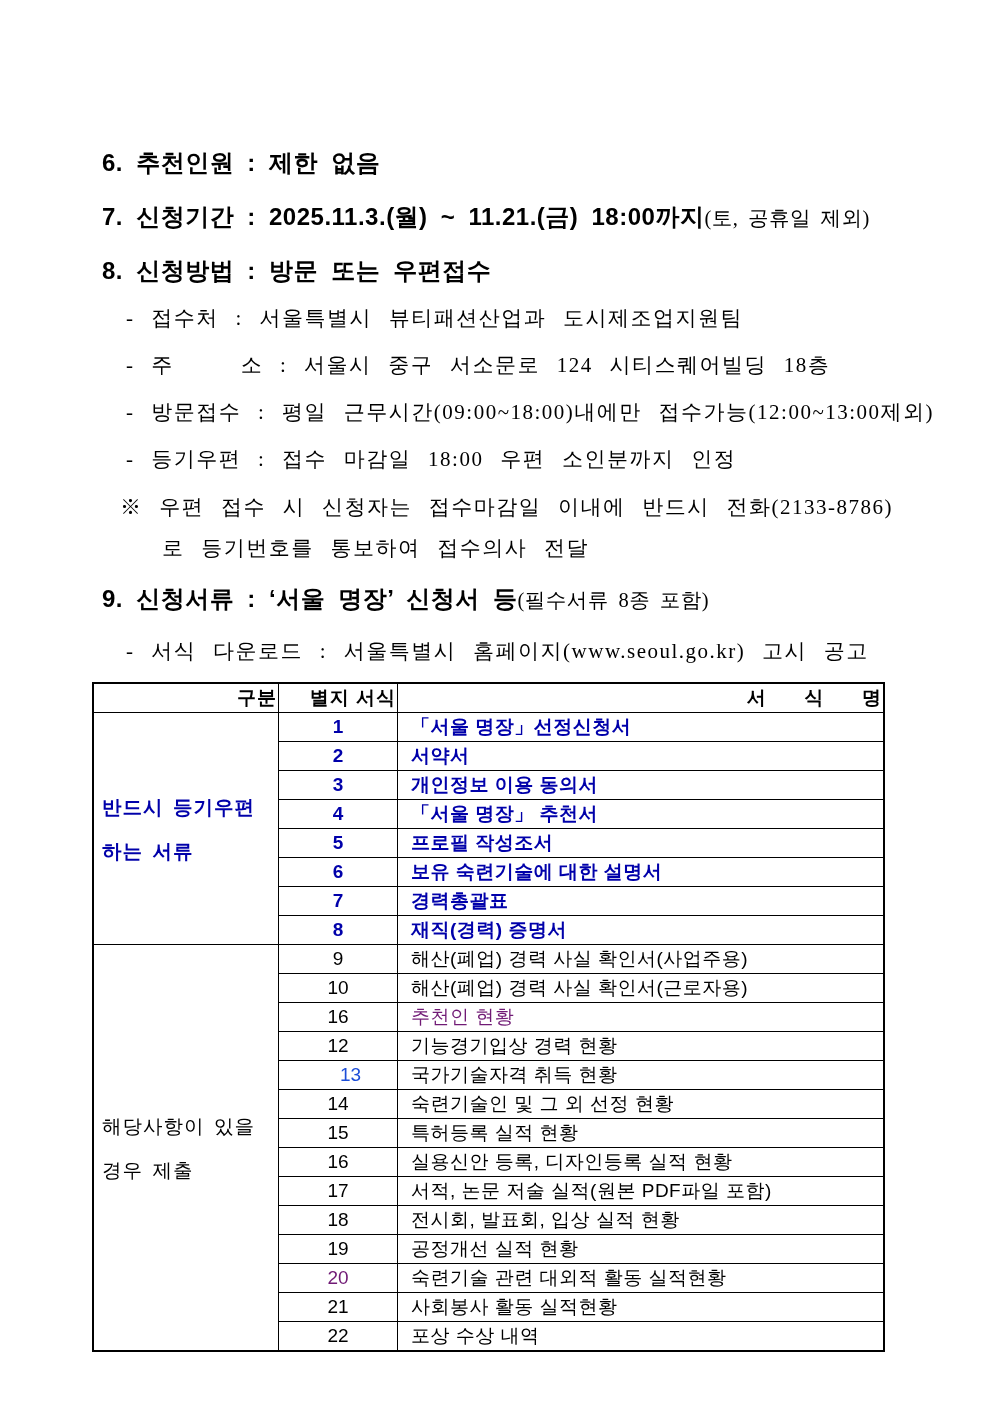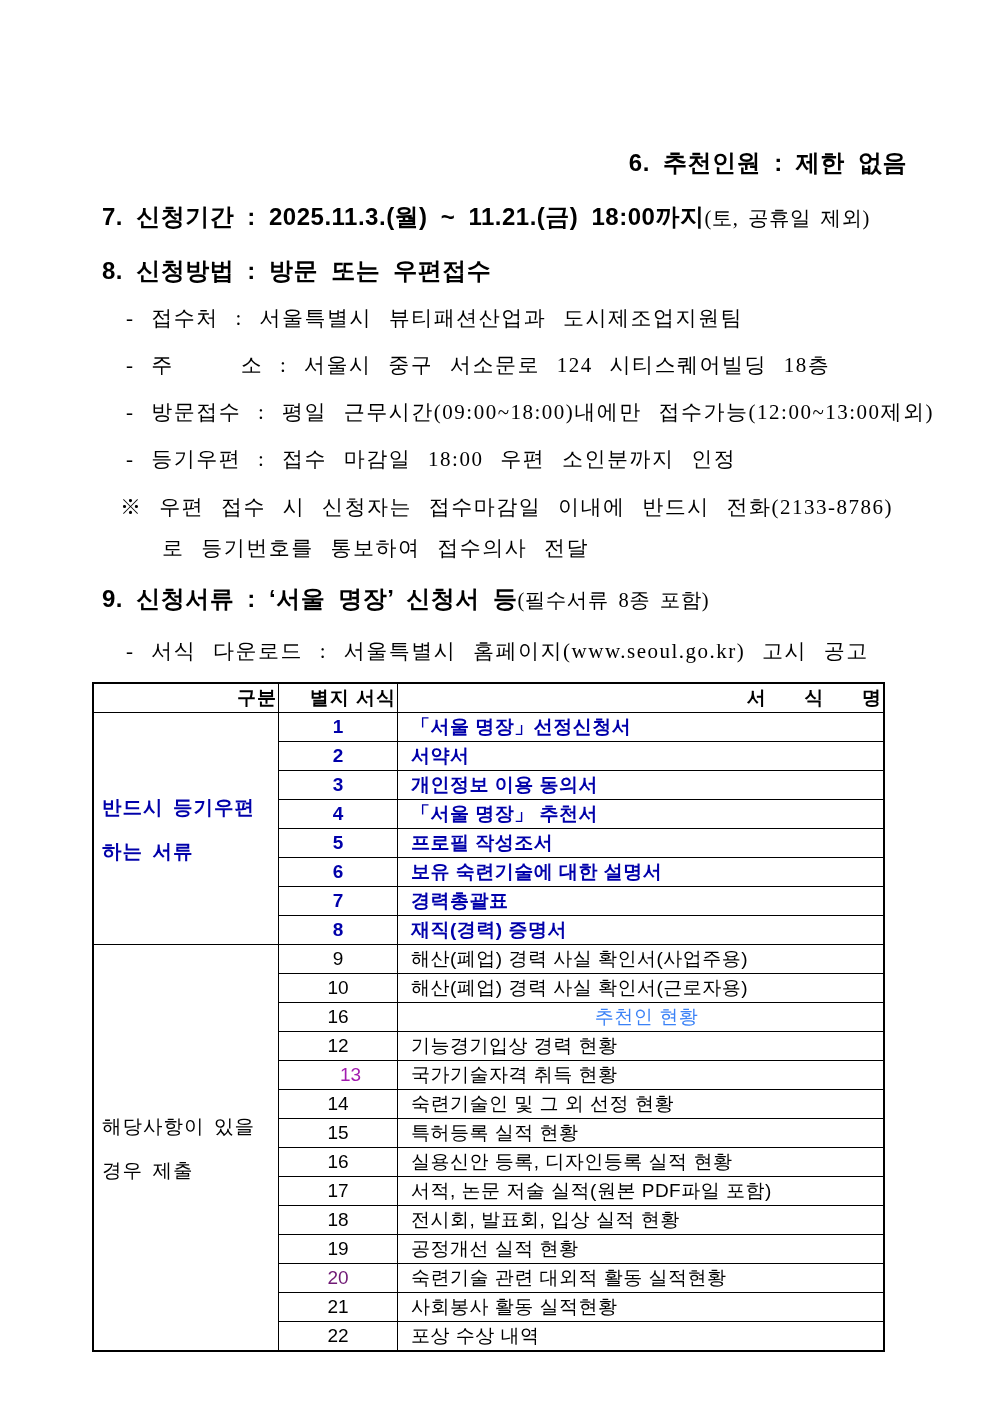--- a/index.html
+++ b/index.html
@@ -4,21 +4,21 @@
 <style>
   html,body{margin:0;padding:0;}
   body{width:992px;height:1403px;background:#ffffff;}
   .page{position:relative;width:992px;height:1403px;background:#ffffff;color:#000;overflow:hidden;}
   .content{position:absolute;left:102px;top:148px;width:805px;}
 
   
   .h{font-family:"Liberation Sans",sans-serif;font-weight:700;font-size:24px;line-height:30px;
      letter-spacing:.5px;word-spacing:6px;white-space:pre;}
   .ht{font-family:"Liberation Serif",serif;font-weight:400;font-size:20.5px;letter-spacing:.5px;word-spacing:4px;}
-  .h6{margin-bottom:24px;text-align:right;}
+  .h6{margin-bottom:24px;}
   .h7{margin-bottom:23px;}
   .h8{margin-bottom:18px;}
   .h9{margin-bottom:22px;}
 
   
   .s{font-family:"Liberation Serif",serif;font-size:21px;line-height:28px;
      letter-spacing:1.5px;word-spacing:10px;white-space:pre;}
   .s1,.s2,.s3{margin-left:24px;margin-bottom:19px;}
   .s4{margin-left:24px;margin-bottom:20px;}
   .n1{margin-left:18px;margin-bottom:13px;}
@@ -108,28 +108,28 @@
 경우 제출</td>
             <td class="num-cell" style="color: rgb(0, 0, 0);">9</td>
             <td class="name-cell" style="color: rgb(0, 0, 0);">해산(폐업) 경력 사실 확인서(사업주용)</td>
           </tr>
           <tr>
             <td class="num-cell" style="color: rgb(0, 0, 0);">10</td>
             <td class="name-cell" style="color: rgb(0, 0, 0);">해산(폐업) 경력 사실 확인서(근로자용)</td>
           </tr>
           <tr>
             <td class="num-cell" style="color: rgb(0, 0, 0);">16</td>
-            <td class="name-cell" style="color: #3b82f6; text-align: center;">추천인 현황</td>
+            <td class="name-cell" style="color: #701a75;">추천인 현황</td>
           </tr>
           <tr>
             <td class="num-cell" style="color: rgb(0, 0, 0);">12</td>
             <td class="name-cell" style="color: rgb(0, 0, 0);">기능경기입상 경력 현황</td>
           </tr>
           <tr>
-            <td class="num-cell" style="color: #a21caf; padding-left: 26px;">13</td>
+            <td class="num-cell" style="color: #1d4ed8; padding-left: 26px;">13</td>
             <td class="name-cell" style="color: rgb(0, 0, 0);">국가기술자격 취득 현황</td>
           </tr>
           <tr>
             <td class="num-cell" style="color: rgb(0, 0, 0);">14</td>
             <td class="name-cell" style="color: rgb(0, 0, 0);">숙련기술인 및 그 외 선정 현황</td>
           </tr>
           <tr>
             <td class="num-cell" style="color: rgb(0, 0, 0);">15</td>
             <td class="name-cell" style="color: rgb(0, 0, 0);">특허등록 실적 현황</td>
           </tr>

